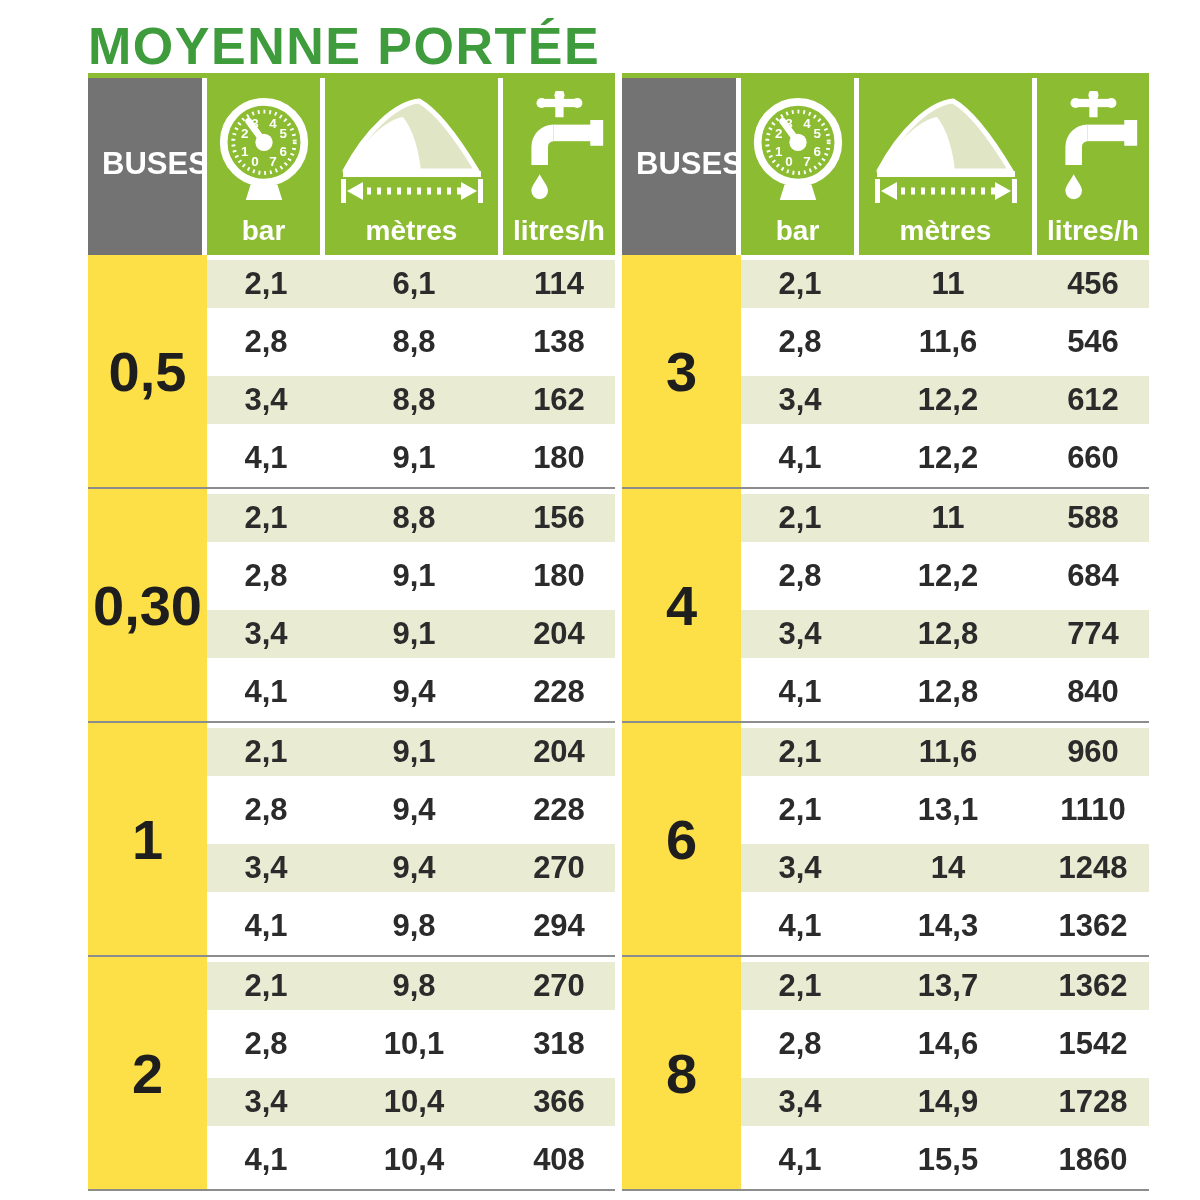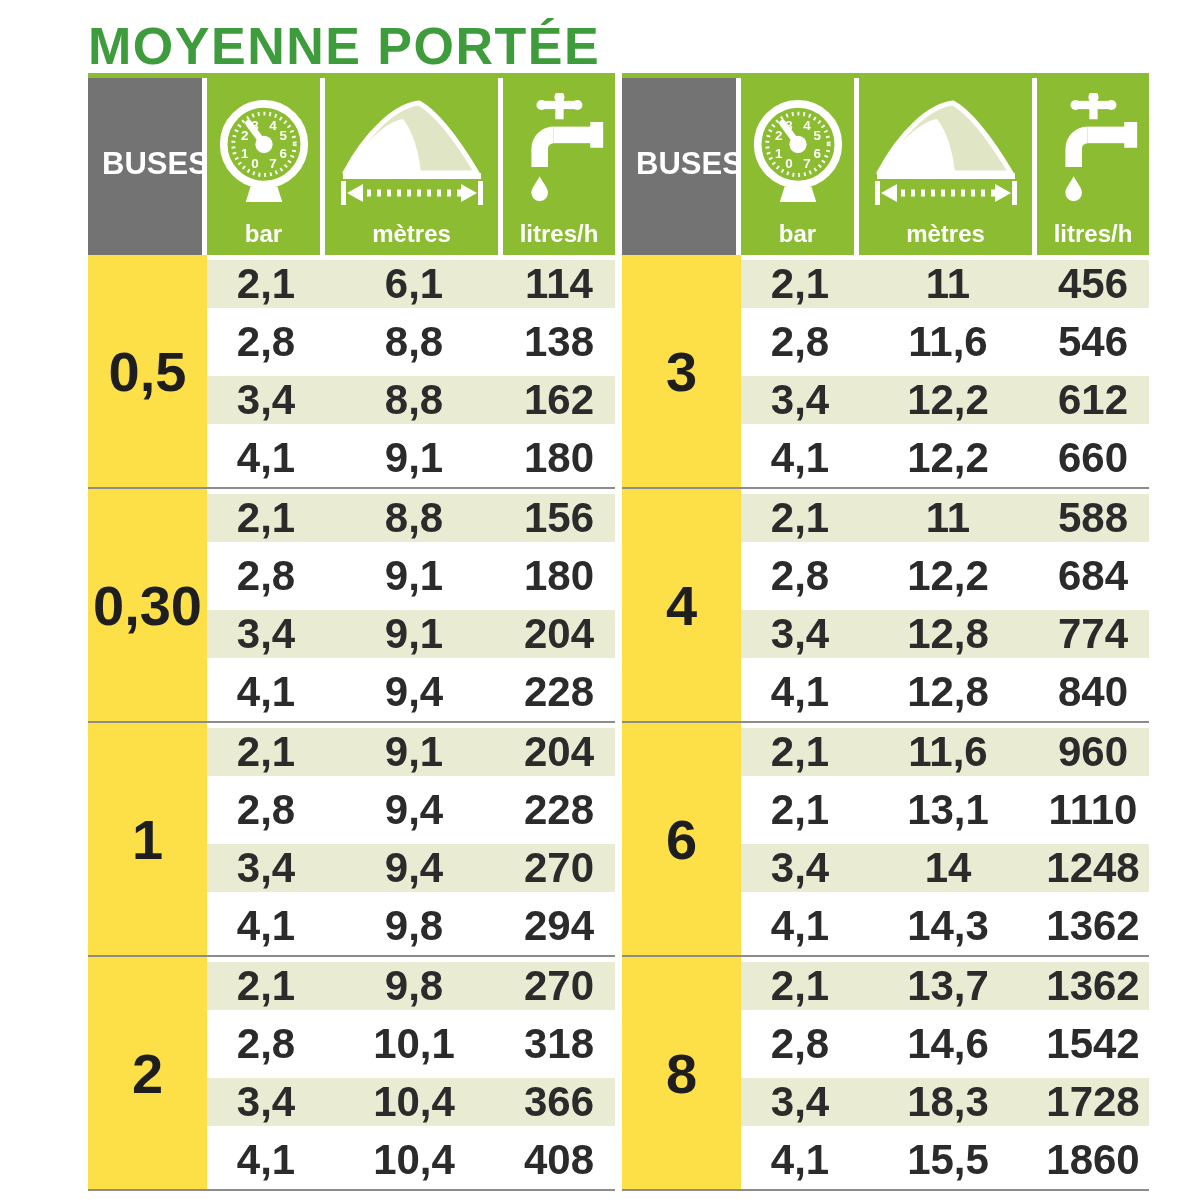--- a/index.html
+++ b/index.html
@@ -18,34 +18,34 @@
   .thead{
     display:grid;grid-template-columns:114px 113px 173px 112px;column-gap:5px;
     height:182px;position:relative;
   }
   .topstrip{position:absolute;top:0;left:0;right:0;height:5px;background:#8CBC32;z-index:2}
   .th{
     background:#8CBC32;display:flex;flex-direction:column;align-items:center;
     justify-content:flex-end;padding-bottom:6px;
   }
   .th .icon{flex:1;display:flex;align-items:center;justify-content:center;width:100%;padding-top:8px}
-  .th-label{color:#fff;font-weight:bold;font-size:24px;line-height:1.1;padding-bottom:2px}
+  .th-label{color:#fff;font-weight:bold;font-size:28px;line-height:1.1;padding-bottom:2px}
   .th-buses{background:#737373;justify-content:center;align-items:flex-start;padding:0 0 0 14px}
   .buses-header-label{color:#fff;font-weight:bold;font-size:31px}
   .tbody{display:block}
   .group{display:grid;grid-template-columns:119px 408px}
   .buses-cell{
     display:flex;align-items:center;justify-content:center;
     font-size:56px;font-weight:bold;color:#1E1E1E;background:#fde047;
   }
   .rows{display:flex;flex-direction:column}
   .row{
     height:58px;display:grid;grid-template-columns:118px 178px 112px;
     align-items:center;text-align:center;
-    font-size:42px;font-weight:bold;color:#2B2B2B;box-sizing:border-box;
+    font-size:31px;font-weight:bold;color:#2B2B2B;box-sizing:border-box;
   }
   .row.striped{
     background:#E9ECD3;background-clip:content-box;
     padding:5px 0;
   }
   .separator{height:2px;background:#8C8C8C}
   svg text{font-family:"Liberation Sans",sans-serif;font-weight:bold;fill:#fff}
 </style>
 </head>
 <body>
@@ -363,21 +363,21 @@
             <div class="cell">13,7</div>
             <div class="cell">1362</div>
           </div>
           <div class="row">
             <div class="cell">2,8</div>
             <div class="cell">14,6</div>
             <div class="cell">1542</div>
           </div>
           <div class="row striped">
             <div class="cell">3,4</div>
-            <div class="cell">18,3</div>
+            <div class="cell">14,9</div>
             <div class="cell">1728</div>
           </div>
           <div class="row">
             <div class="cell">4,1</div>
             <div class="cell">15,5</div>
             <div class="cell">1860</div>
           </div>
         </div>
       </div>
       <div class="separator"></div>

